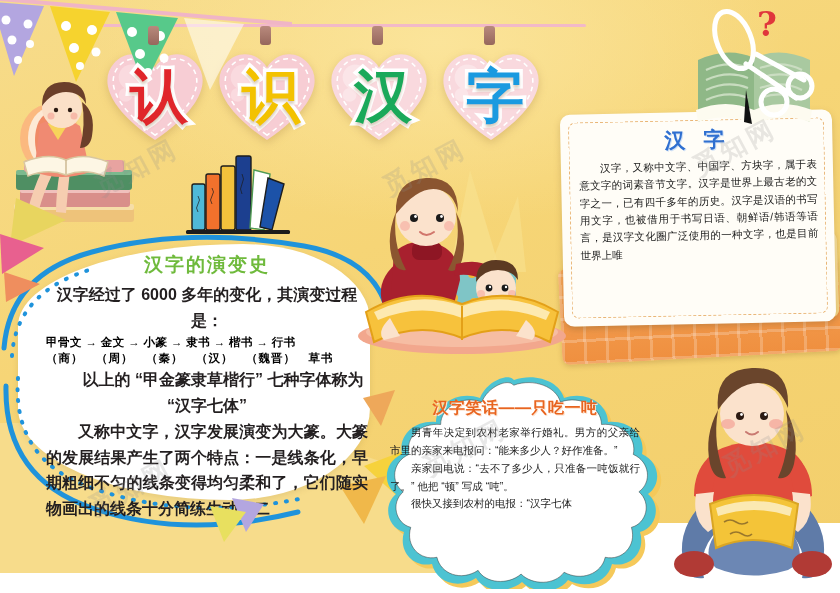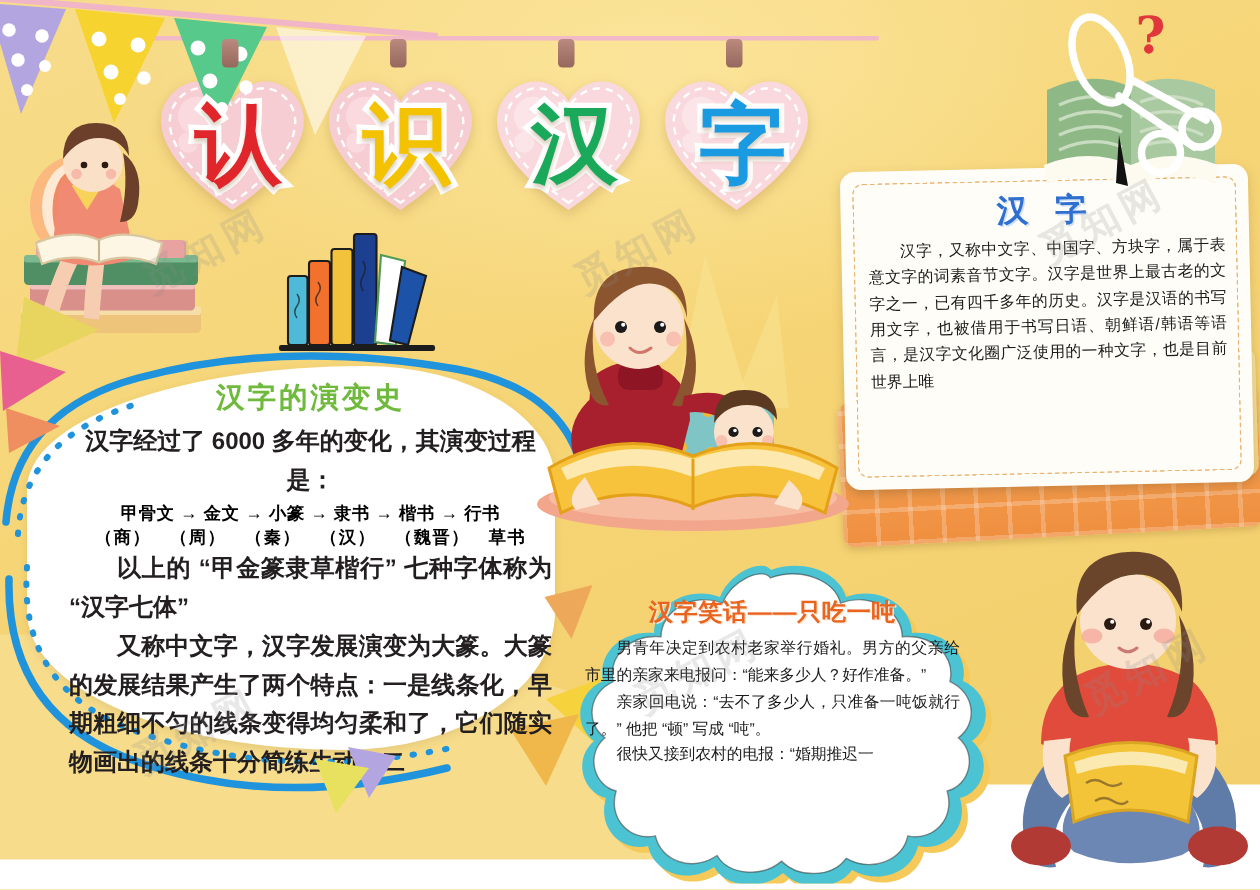--- a/index.html
+++ b/index.html
@@ -68,22 +68,22 @@
   .h-left {
     text-align:center; font-size:19px; font-weight:bold; color:#6fba3c;
     letter-spacing:2px; margin-bottom:4px;
     text-shadow:1px 1px 0 #ffffff;
   }
   .p-left {
     font-size:16px; line-height:1.62; color:#231f20; text-align:justify;font-weight:bold;
   }
   .p-left.indent { text-indent:2em; }
   .evo-line {
-    font-size:11.5px; font-weight:bold; text-align:center; letter-spacing:.5px;
-    color:#000; margin:1px 0;
+    font-size:11.5px; font-weight:bold; text-align:left; letter-spacing:.5px;
+    color:#000; margin:1px 0;font-family:Liberation Serif, serif;
   }
   .evo-line.dyn { letter-spacing:1px; }
   
   .card-plaid {
     position:absolute; left:560px; top:262px; width:280px; height:96px;
     background:
       repeating-linear-gradient(90deg, rgba(255,255,255,.22) 0 3px, rgba(255,255,255,0) 3px 22px),
       repeating-linear-gradient(0deg, rgba(255,255,255,.22) 0 3px, rgba(255,255,255,0) 3px 22px),
       linear-gradient(180deg,#f6a75a,#ef8f3f);
     transform:rotate(-3deg);
@@ -376,21 +376,21 @@
     <path d="M18 128 q4 -66 84 -88" fill="none" stroke="#1f93db" stroke-width="4" stroke-dasharray="1 10" stroke-linecap="round"></path>
     <path d="M24 150 q-6 82 74 110 q96 34 212 10" fill="none" stroke="#1f93db" stroke-width="4" stroke-dasharray="1 10" stroke-linecap="round"></path>
     <path d="M12 158 q-2 92 86 122 q92 32 206 4" fill="none" stroke="#1f93db" stroke-width="5" stroke-linecap="round"></path>
   </svg>
   <div class="panel-left"></div>
   <div class="panel-left-inner">
     <div class="h-left">汉字的演变史</div>
     <div class="p-left" style="text-align:center;">汉字经过了 6000 多年的变化，其演变过程是：</div>
     <div class="evo-line">甲骨文 → 金文 → 小篆 → 隶书 → 楷书 → 行书</div>
     <div class="evo-line dyn">（商）　（周）　（秦）　（汉）　（魏晋）　草书</div>
-    <div class="p-left indent" style="">以上的 “甲金篆隶草楷行” 七种字体称为 “汉字七体”</div>
+    <div class="p-left indent" style="text-align:center;">以上的 “甲金篆隶草楷行” 七种字体称为 “汉字七体”</div>
     <div class="p-left indent">又称中文字，汉字发展演变为大篆。大篆的发展结果产生了两个特点：一是线条化，早期粗细不匀的线条变得均匀柔和了，它们随实物画出的线条十分简练生动；二</div>
   </div>
 
   <svg width="120" height="170" style="position:absolute;left:0;top:190px;z-index:5;">
     <polygon points="16,8 66,30 10,56" fill="#e8d55f"></polygon>
     <polygon points="0,44 44,58 2,84" fill="#e8608f"></polygon>
     <polygon points="4,82 40,94 6,112" fill="#ef8e5e"></polygon>
   </svg>
   <svg width="120" height="120" style="position:absolute;left:330px;top:420px;z-index:2;">
     <polygon points="34,46 92,24 78,86" fill="#f6d23c"></polygon>
@@ -428,21 +428,21 @@
       </defs>
       <use href="#cloudpath" fill="#f5c95a" transform="translate(4,6)"></use>
       <use href="#cloudpath" fill="#4cc3d2" transform="translate(0,2)"></use>
       <use href="#cloudpath" fill="#ffffff" transform="scale(0.935) translate(10,8)"></use>
       <use href="#cloudpath" fill="none" stroke="#3a3a3a" stroke-width="1" opacity=".55" transform="scale(0.935) translate(10,8)"></use>
     </svg>
     <div class="cloud-inner">
       <div class="h-joke">汉字笑话——只吃一吨</div>
       <div class="p-joke">男青年决定到农村老家举行婚礼。男方的父亲给市里的亲家来电报问：“能来多少人？好作准备。”</div>
       <div class="p-joke">亲家回电说：“去不了多少人，只准备一吨饭就行了。” 他把 “顿” 写成 “吨”。</div>
-      <div class="p-joke">很快又接到农村的电报：“婚期推迟一</div>
+      <div class="p-joke">很快又接到农村的电报：“汉字七体</div>
     </div>
   </div>
 
   <svg width="180" height="235" style="position:absolute;left:662px;top:358px;z-index:6;">
 
     <path d="M36 150 q-22 26 -14 58 q4 14 20 12 q-8 -30 20 -54z" fill="#5f7ba8"></path>
     <path d="M146 150 q22 26 14 58 q-4 14 -20 12 q8 -30 -20 -54z" fill="#5f7ba8"></path>
     <path d="M52 178 q38 -16 80 0 q14 24 -6 34 q-38 12 -72 -2 q-14 -12 -2 -32z" fill="#6c87b4"></path>
 
     <ellipse cx="32" cy="206" rx="20" ry="13" fill="#b13a35"></ellipse>

